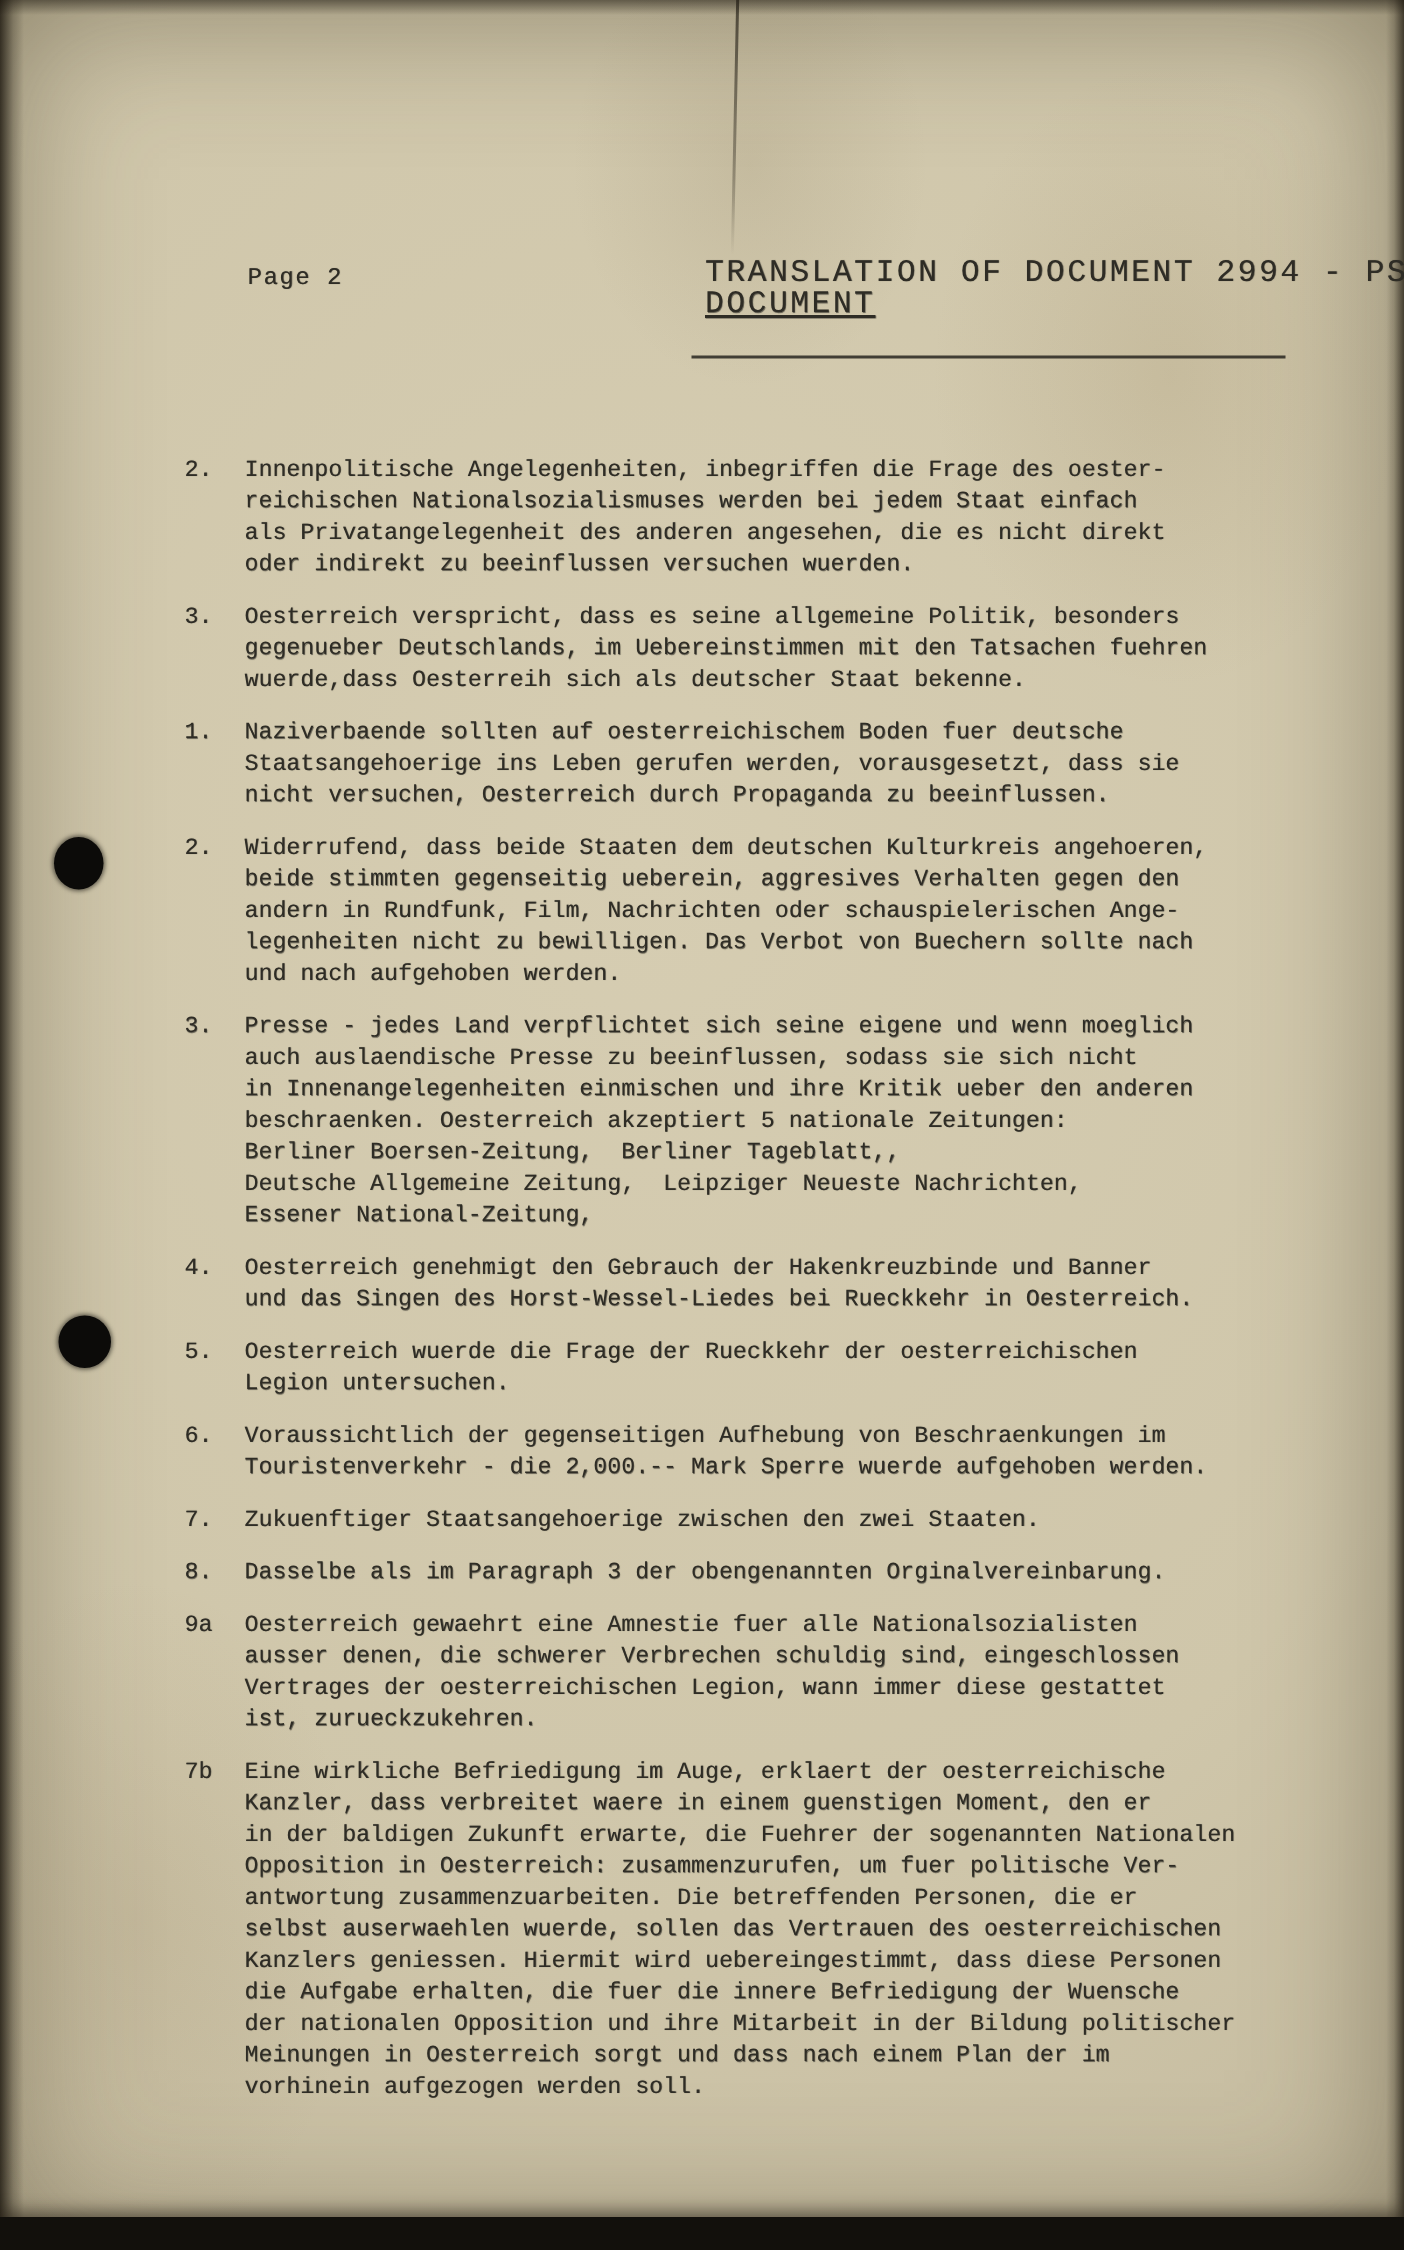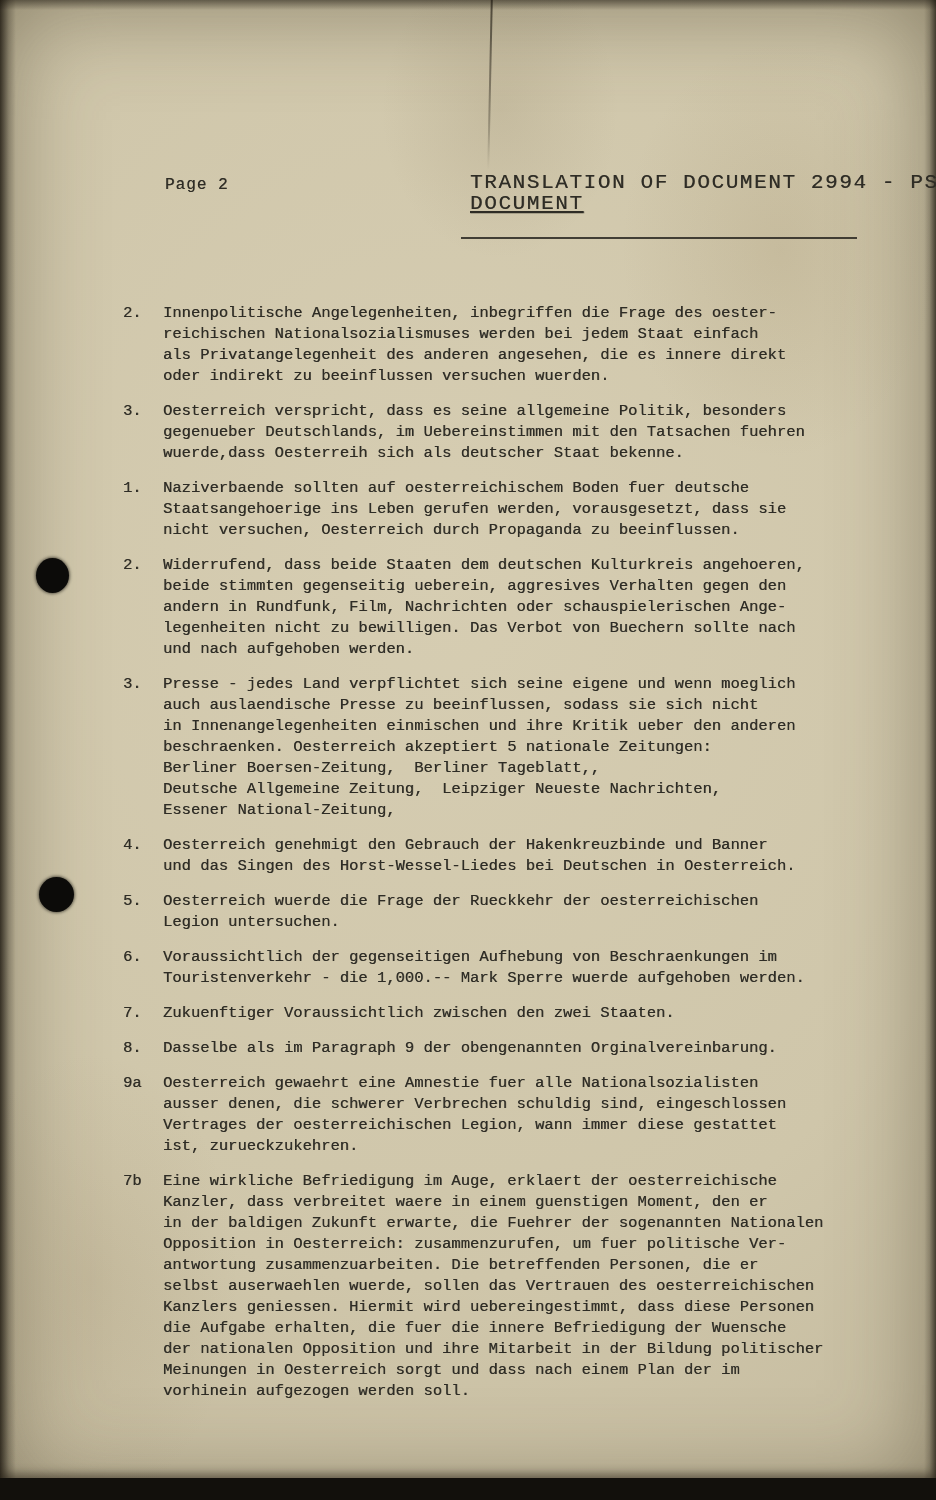--- a/index.html
+++ b/index.html
@@ -137,21 +137,21 @@
     <span class="hline">TRANSLATION OF DOCUMENT 2994 - PS</span>
     <span class="hline underlined">DOCUMENT</span>
   </div>
   <div class="header-rule"></div>
 
   <div class="document-body typed">
     <div class="para">
       <span class="marker">2.</span>
       <span class="text">Innenpolitische Angelegenheiten, inbegriffen die Frage des oester-
 reichischen Nationalsozialismuses werden bei jedem Staat einfach
-als Privatangelegenheit des anderen angesehen, die es innere direkt
+als Privatangelegenheit des anderen angesehen, die es nicht direkt
 oder indirekt zu beeinflussen versuchen wuerden.</span>
     </div>
 
     <div class="para">
       <span class="marker">3.</span>
       <span class="text">Oesterreich verspricht, dass es seine allgemeine Politik, besonders
 gegenueber Deutschlands, im Uebereinstimmen mit den Tatsachen fuehren
 wuerde,dass Oesterreih sich als deutscher Staat bekenne.</span>
     </div>
 
@@ -179,43 +179,43 @@
 in Innenangelegenheiten einmischen und ihre Kritik ueber den anderen
 beschraenken. Oesterreich akzeptiert 5 nationale Zeitungen:
 Berliner Boersen-Zeitung,  Berliner Tageblatt,,
 Deutsche Allgemeine Zeitung,  Leipziger Neueste Nachrichten,
 Essener National-Zeitung,</span>
     </div>
 
     <div class="para">
       <span class="marker">4.</span>
       <span class="text">Oesterreich genehmigt den Gebrauch der Hakenkreuzbinde und Banner
-und das Singen des Horst-Wessel-Liedes bei Deutschen in Oesterreich.</span>
+und das Singen des Horst-Wessel-Liedes bei Rueckkehr in Oesterreich.</span>
     </div>
 
     <div class="para">
       <span class="marker">5.</span>
       <span class="text">Oesterreich wuerde die Frage der Rueckkehr der oesterreichischen
 Legion untersuchen.</span>
     </div>
 
     <div class="para">
       <span class="marker">6.</span>
       <span class="text">Voraussichtlich der gegenseitigen Aufhebung von Beschraenkungen im
-Touristenverkehr - die 1,000.-- Mark Sperre wuerde aufgehoben werden.</span>
+Touristenverkehr - die 2,000.-- Mark Sperre wuerde aufgehoben werden.</span>
     </div>
 
     <div class="para">
       <span class="marker">7.</span>
-      <span class="text">Zukuenftiger Voraussichtlich zwischen den zwei Staaten.</span>
+      <span class="text">Zukuenftiger Staatsangehoerige zwischen den zwei Staaten.</span>
     </div>
 
     <div class="para">
       <span class="marker">8.</span>
-      <span class="text">Dasselbe als im Paragraph 9 der obengenannten Orginalvereinbarung.</span>
+      <span class="text">Dasselbe als im Paragraph 3 der obengenannten Orginalvereinbarung.</span>
     </div>
 
     <div class="para">
       <span class="marker">9a</span>
       <span class="text">Oesterreich gewaehrt eine Amnestie fuer alle Nationalsozialisten
 ausser denen, die schwerer Verbrechen schuldig sind, eingeschlossen
 Vertrages der oesterreichischen Legion, wann immer diese gestattet
 ist, zurueckzukehren.</span>
     </div>
 

